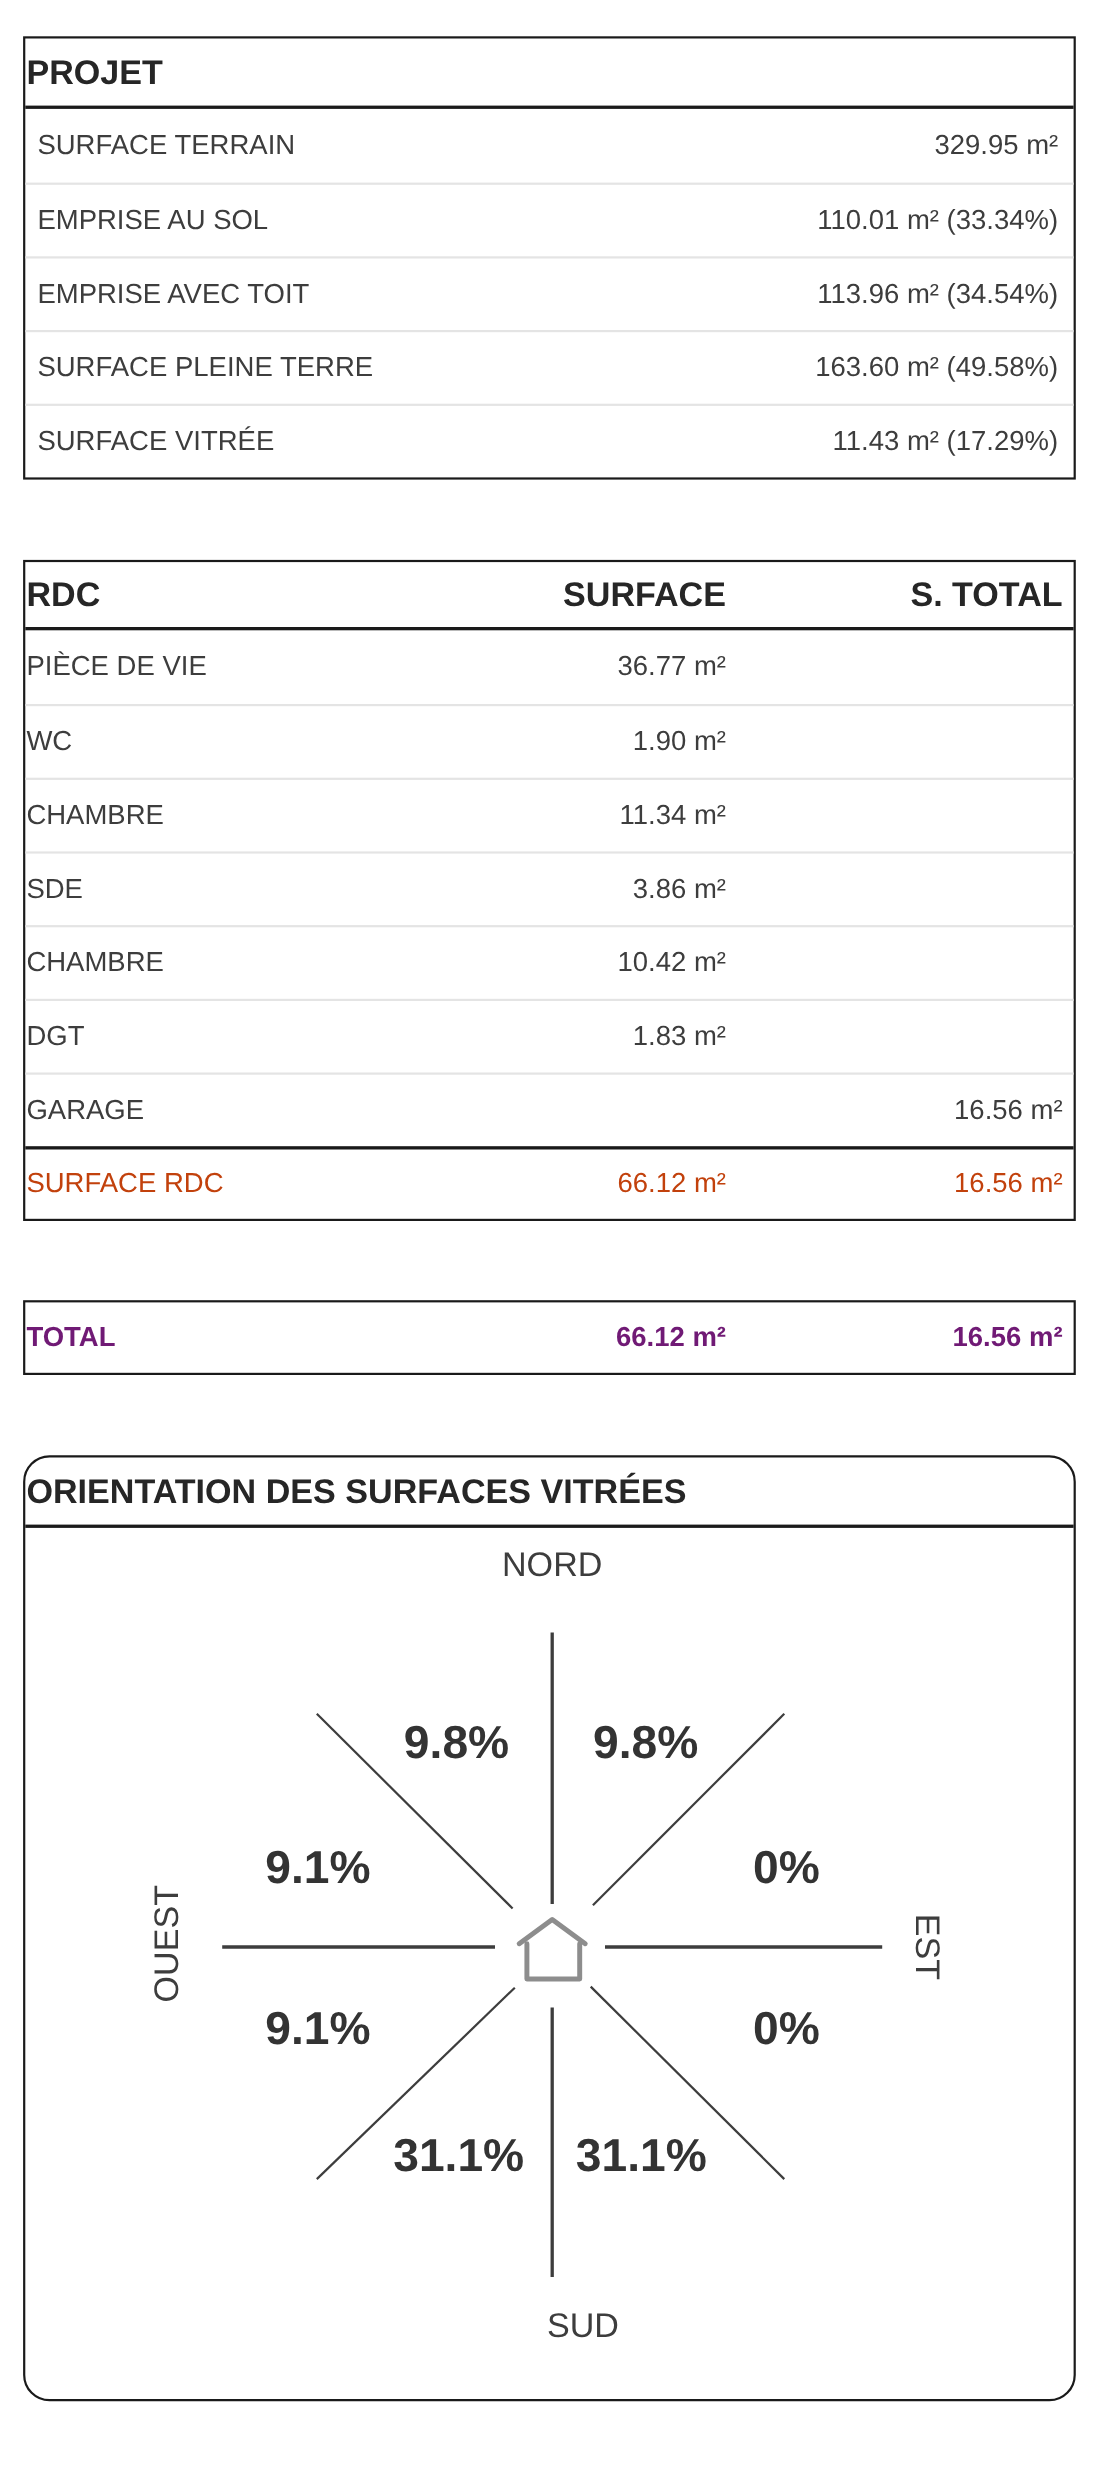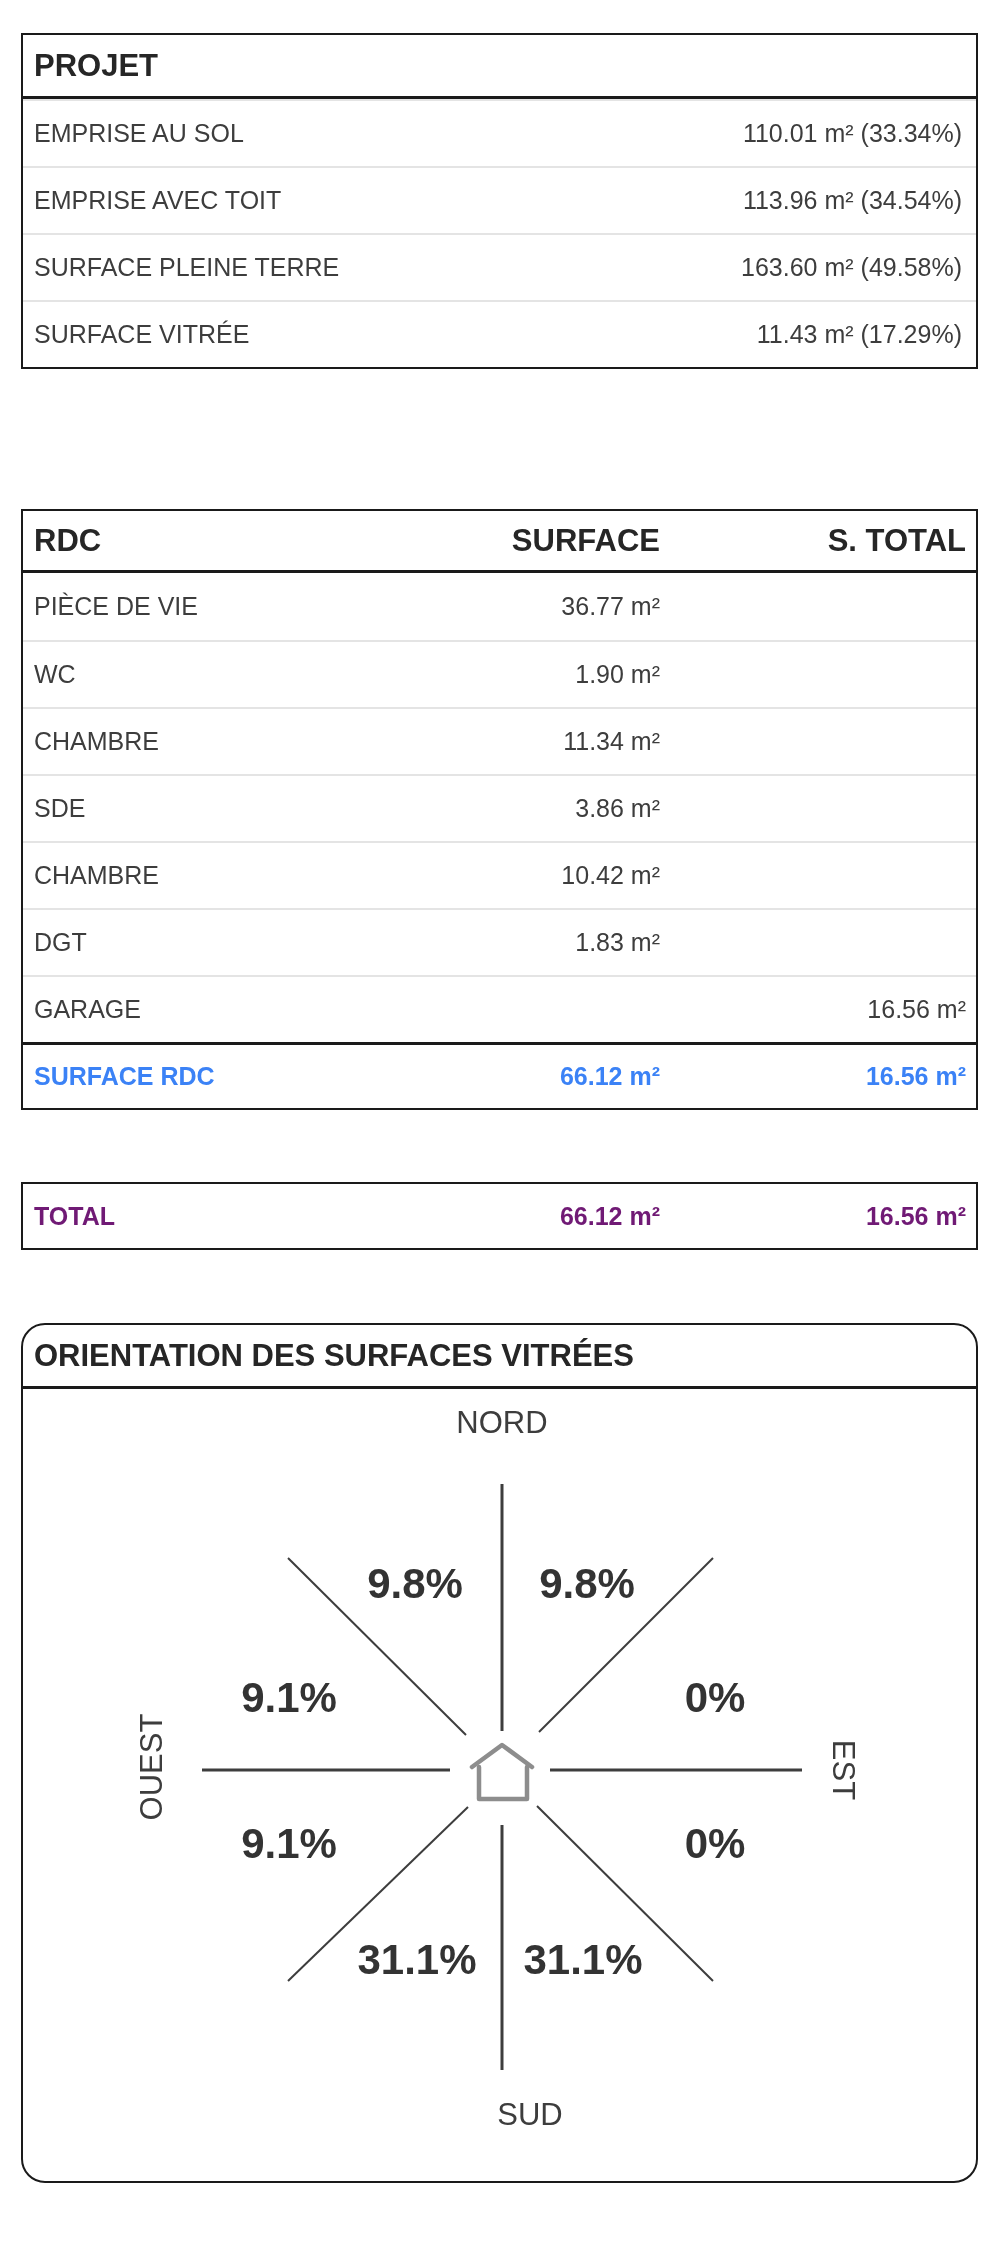--- a/index.html
+++ b/index.html
@@ -15,23 +15,23 @@
   .tbl-header{
     box-sizing:border-box;display:flex;align-items:center;
     height:64px;border-bottom:3px solid #1a1a1a;
     font-size:31px;font-weight:bold;color:#262626;
   }
   .row{
     box-sizing:border-box;display:flex;align-items:center;height:67px;
     font-size:25px;color:#3d3d3d;
   }
   .row.sep{border-top:2px solid #e4e4e4;}
-  .row.total{border-top:3px solid #1a1a1a;font-weight:bold;color:#3b82f6;height:66px;}
+  .row.total{border-top:3px solid #1a1a1a;font-weight:normal;color:#c2410c;height:66px;}
   .grid3{display:grid;grid-template-columns:1fr 220px 300px;width:100%;align-items:center;}
-  .c1{padding-left:11px;text-align:left;}
+  .c1{padding-left:1px;text-align:left;}
   .c2{text-align:right;padding-right:16px;}
   .c3{text-align:right;padding-right:10px;}
   .two-col{display:flex;justify-content:space-between;width:100%;padding:0 14px 0 11px;box-sizing:border-box;}
   #projet-table{top:33px;}
   #rdc-table{top:509px;}
   #rdc-table .tbl-header{height:62px;}
   #total-table{top:1182px;}
   #total-table .row{height:64px;font-weight:bold;color:#701a75;}
   #orientation-table{top:1323px;height:860px;border-radius:24px;}
   #diagram{position:absolute;left:0;top:67px;width:953px;height:786px;}
@@ -45,20 +45,26 @@
   .pct-label{
     position:absolute;font-size:42px;font-weight:600;color:#333333;white-space:nowrap;
     transform:translate(-50%,-50%);
   }
 </style>
 </head>
 <body>
 
 <div class="tbl" id="projet-table">
   <div class="tbl-header c1">PROJET</div>
+  <div class="row">
+    <div class="two-col">
+      <span>SURFACE TERRAIN</span>
+      <span>329.95 m²</span>
+    </div>
+  </div>
   <div class="row sep">
     <div class="two-col">
       <span>EMPRISE AU SOL</span>
       <span>110.01 m² (33.34%)</span>
     </div>
   </div>
   <div class="row sep">
     <div class="two-col">
       <span>EMPRISE AVEC TOIT</span>
       <span>113.96 m² (34.54%)</span>

